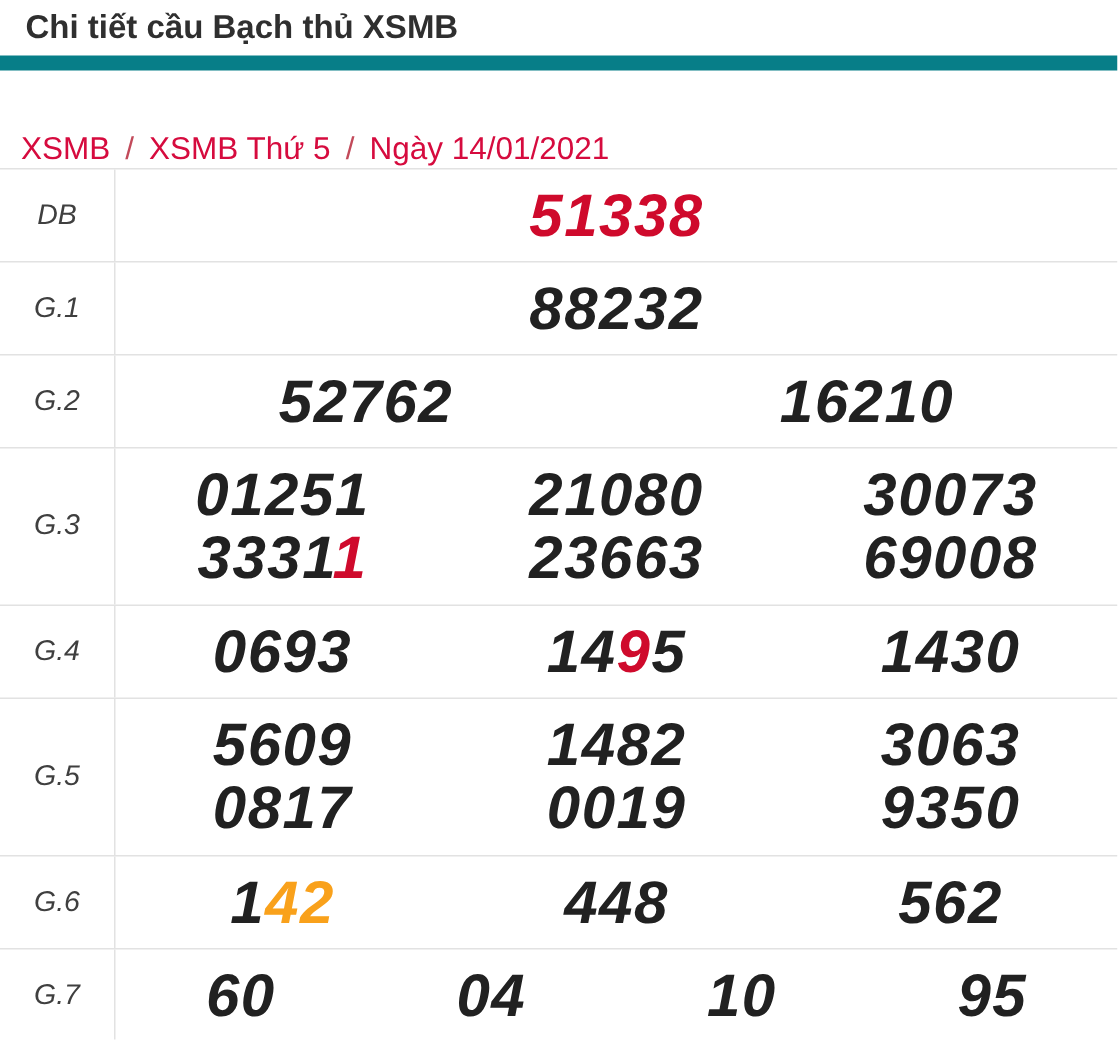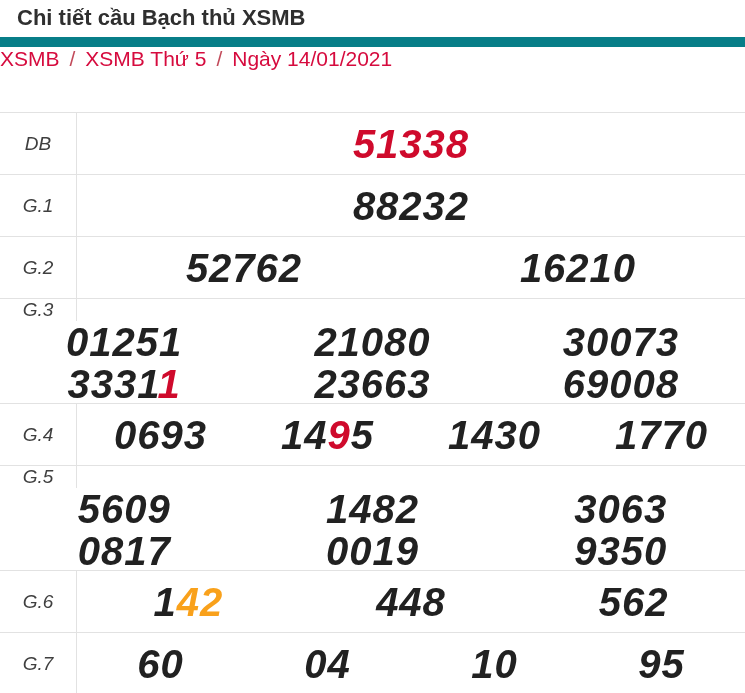--- a/index.html
+++ b/index.html
@@ -20,28 +20,28 @@
     background:var(--bg);
     font-family:"Liberation Sans",sans-serif;
   }
   .page-title{
     height:37px;line-height:36px;
     font-size:22px;font-weight:bold;color:var(--title-dark);
     padding-left:17px;white-space:nowrap;
   }
   .teal-bar{height:10px;background:var(--accent-teal);}
   .breadcrumb{
-    height:65px;display:flex;align-items:flex-start;
-    font-size:21px;font-weight:500;white-space:nowrap;
+    height:65px;display:flex;align-items:flex-end;
+    padding-left:14px;font-size:21px;font-weight:500;white-space:nowrap;
   }
   .bc-link{color:var(--link-red);cursor:pointer;}
   .bc-sep{color:var(--separator-red);margin:0 10px;}
   .prize-table{border-top:1px solid var(--border-gray);}
   .row{display:flex;height:62px;border-bottom:1px solid var(--border-gray);box-sizing:border-box;font-style:italic;}
-  .row.tall{height:105px;flex-direction:column;}
+  .row.tall{height:105px;}
   .label{
     width:77px;min-width:77px;box-sizing:border-box;
     display:flex;align-items:center;justify-content:center;
     font-size:19px;color:var(--label-gray);
     border-right:1px solid var(--border-gray);
   }
   .vals{flex:1;display:flex;}
   .col{flex:1;display:flex;flex-direction:column;align-items:center;justify-content:center;}
   .num{
     font-size:40px;font-weight:bold;color:var(--text-dark);
@@ -113,23 +113,20 @@
       <div class="vals">
         <div class="col">
           <div class="num"><span class="seg-default">0693</span></div>
         </div>
         <div class="col">
           <div class="num"><span class="seg-default">14</span><span class="seg-red">9</span><span class="seg-default">5</span></div>
         </div>
         <div class="col">
           <div class="num"><span class="seg-default">1430</span></div>
         </div>
-        <div class="col">
-          <div class="num"><span class="seg-default">1770</span></div>
-        </div>
       </div>
     </div>
     <div class="row tall">
       <div class="label">G.5</div>
       <div class="vals">
         <div class="col">
           <div class="num"><span class="seg-default">5609</span></div>
           <div class="num"><span class="seg-default">0817</span></div>
         </div>
         <div class="col">

